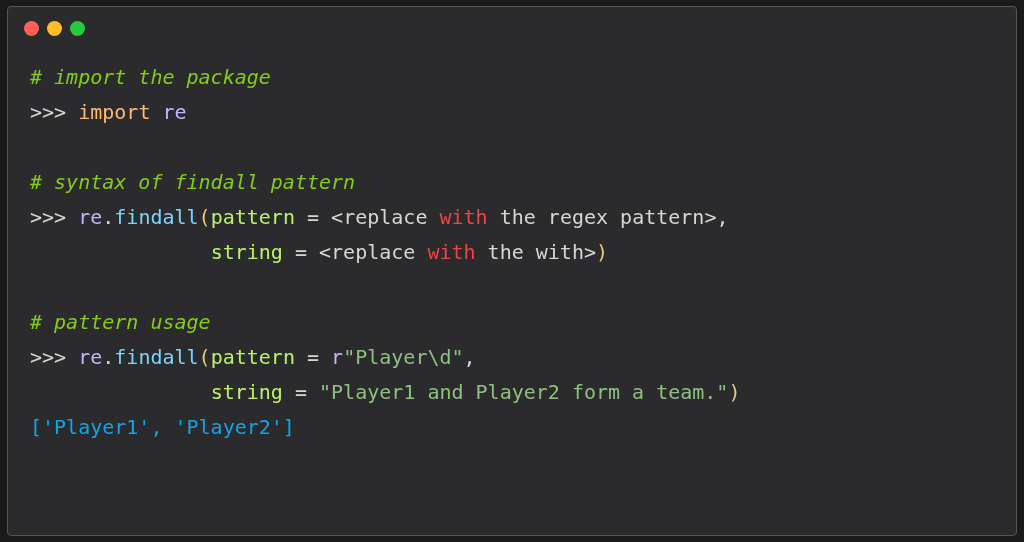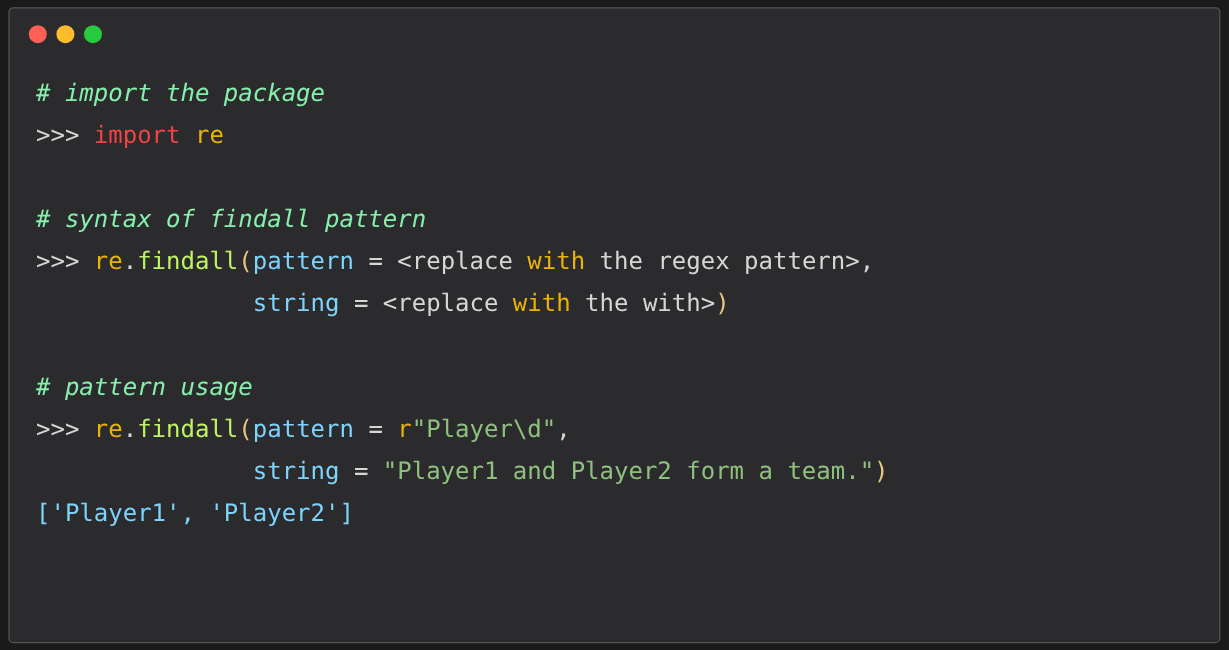--- a/index.html
+++ b/index.html
@@ -34,32 +34,32 @@
     .dot-red { background: #ff5f56; }
     .dot-yellow { background: #ffbd2e; }
     .dot-green { background: #27c93f; }
     .code {
       padding: 18px 22px;
       font-size: 20px;
       line-height: 1.75;
       white-space: pre;
       font-family: 'Menlo', 'Monaco', 'Consolas', monospace;
     }
-    .comment { color: #86efac; font-style: italic; }
+    .comment { color: #84cc16; font-style: italic; }
     .prompt { color: #d6d6d6; }
-    .keyword { color: #ef4444; margin-top: 16px; }
-    .module { color: #eab308; }
-    .func { color: #bef264; text-align: center; }
-    .param { color: #7dd3fc; }
-    .op { color: #eab308; }
+    .keyword { color: #fdba74; margin-top: 16px; }
+    .module { color: #c4b5fd; }
+    .func { color: #7dd3fc; text-align: center; }
+    .param { color: #bef264; }
+    .op { color: #ef4444; }
     .eq { color: #d6d6d6; }
     .angle { color: #d6d6d6; }
     .bracket-y { color: #e6c77e; }
     .string { color: #8fc17e; }
-    .output { color: #7dd3fc; }
+    .output { color: #0ea5e9; }
     .punct { color: #d6d6d6; }
   </style>
 </head>
 <body>
 
 <div class="window">
   <div class="titlebar">
     <div class="dot dot-red"></div>
     <div class="dot dot-yellow"></div>
     <div class="dot dot-green"></div>

